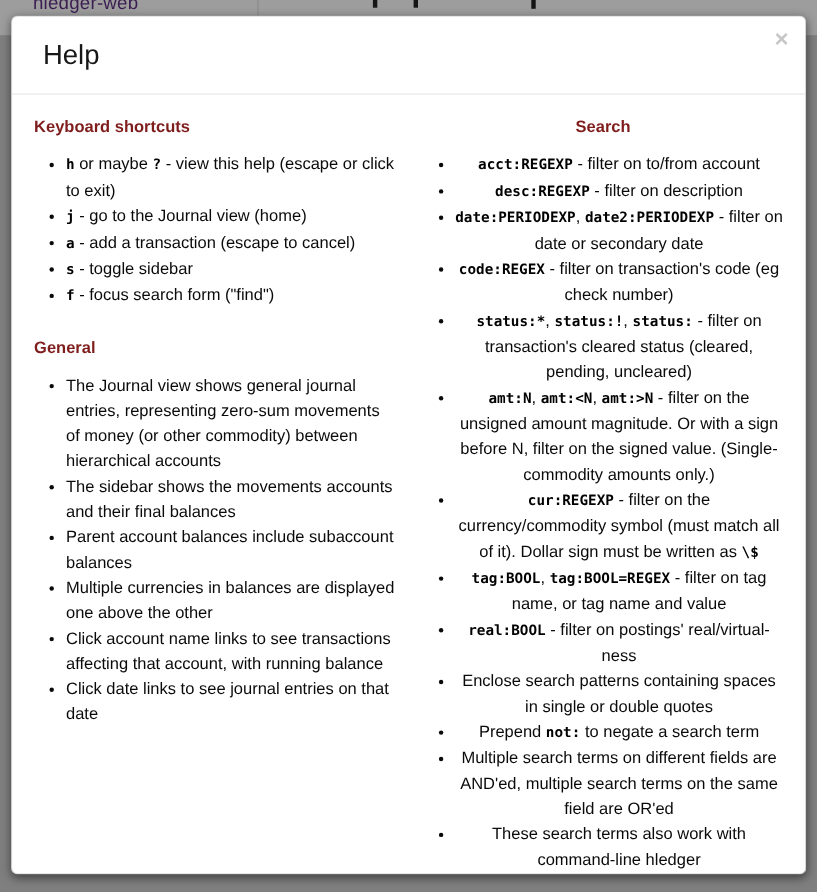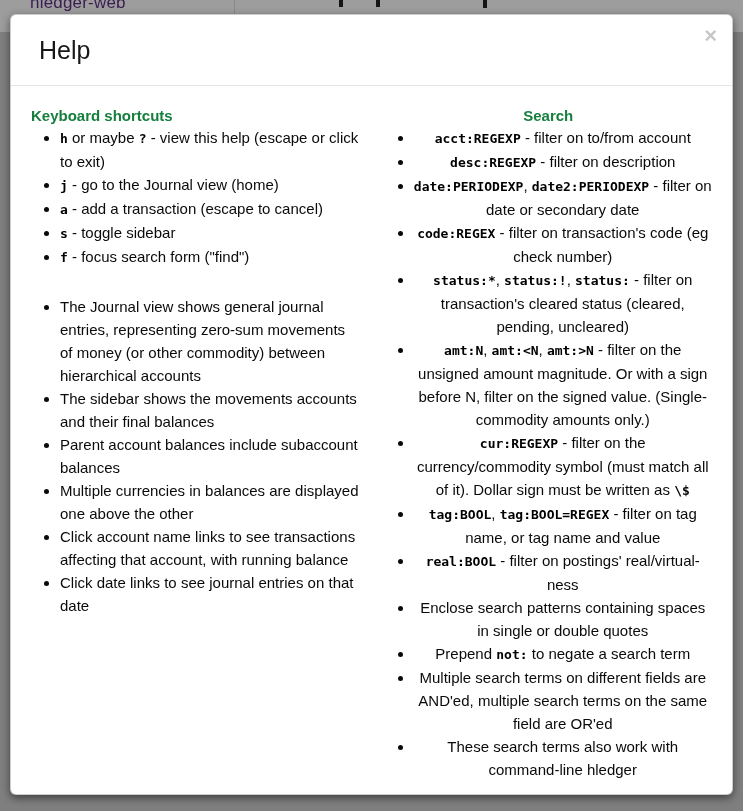--- a/index.html
+++ b/index.html
@@ -58,24 +58,24 @@
     font-family:"Liberation Sans", sans-serif;
   }
 
   .modal-body { padding:20px; display:flex; }
   .col { width:50%; box-sizing:border-box; }
   .col.left  { padding-right:13px; }
   .col.right { padding-left:13px;text-align:center; }
 
   .sec-heading {
     margin:0; font-size:15px; font-weight:bold;
-    color:#15803d; line-height:20px;
+    color:#7f1d1d; line-height:20px;
   }
   .sec-list {
-    margin:0 0 26px; padding-left:29px;
+    margin:12px 0 26px; padding-left:29px;
     list-style:disc;
   }
   .sec-list li {
     font-size:15px; line-height:23px; color:#0a0a0a;
   }
   .kbd {
     font-family:"DejaVu Sans Mono","Liberation Mono",monospace;
     font-weight:bold; font-size:13px; color:#000;
   }
 </style>
@@ -98,20 +98,21 @@
   <div class="modal-body">
     <div class="col left">
         <h4 class="sec-heading">Keyboard shortcuts</h4>
         <ul class="sec-list">
           <li><code class="kbd">h</code> or maybe <code class="kbd">?</code> - view this help (escape or click to exit)</li>
           <li><code class="kbd">j</code> - go to the Journal view (home)</li>
           <li><code class="kbd">a</code> - add a transaction (escape to cancel)</li>
           <li><code class="kbd">s</code> - toggle sidebar</li>
           <li><code class="kbd">f</code> - focus search form ("find")</li>
         </ul>
+        <h4 class="sec-heading">General</h4>
         <ul class="sec-list">
           <li>The Journal view shows general journal entries, representing zero-sum movements of money (or other commodity) between hierarchical accounts</li>
           <li>The sidebar shows the movements accounts and their final balances</li>
           <li>Parent account balances include subaccount balances</li>
           <li>Multiple currencies in balances are displayed one above the other</li>
           <li>Click account name links to see transactions affecting that account, with running balance</li>
           <li>Click date links to see journal entries on that date</li>
         </ul>
       </div>
     <div class="col right">

